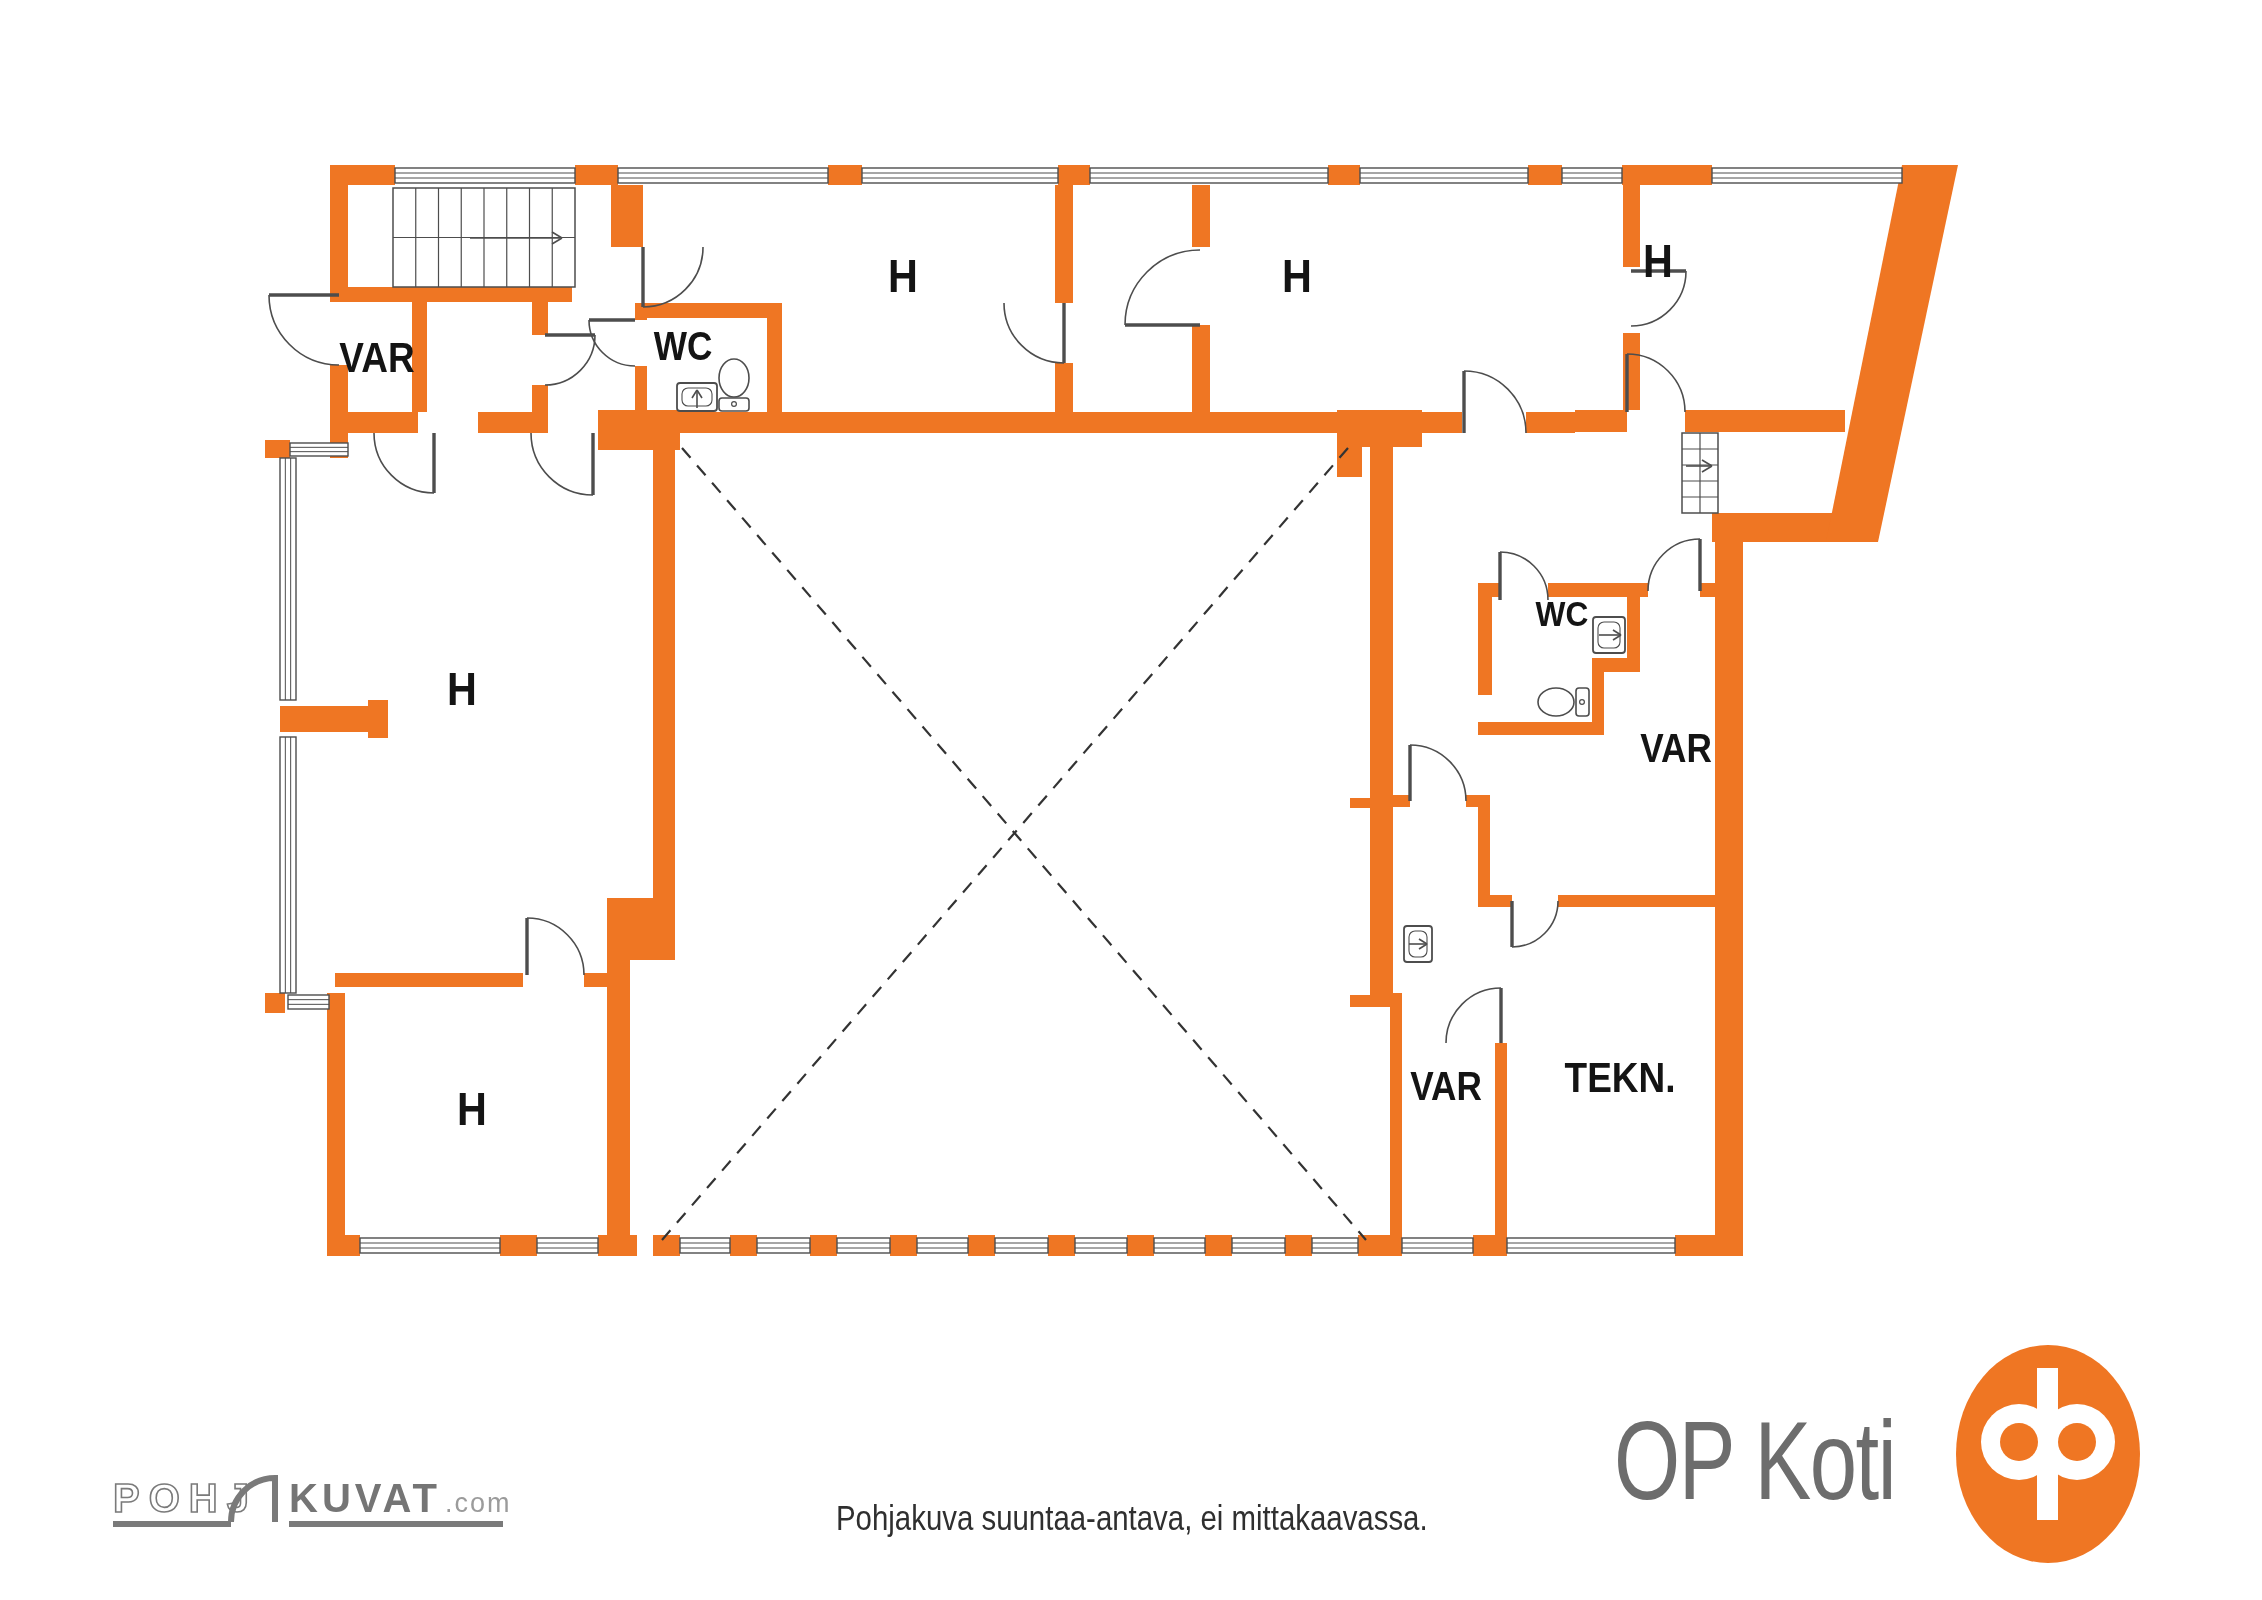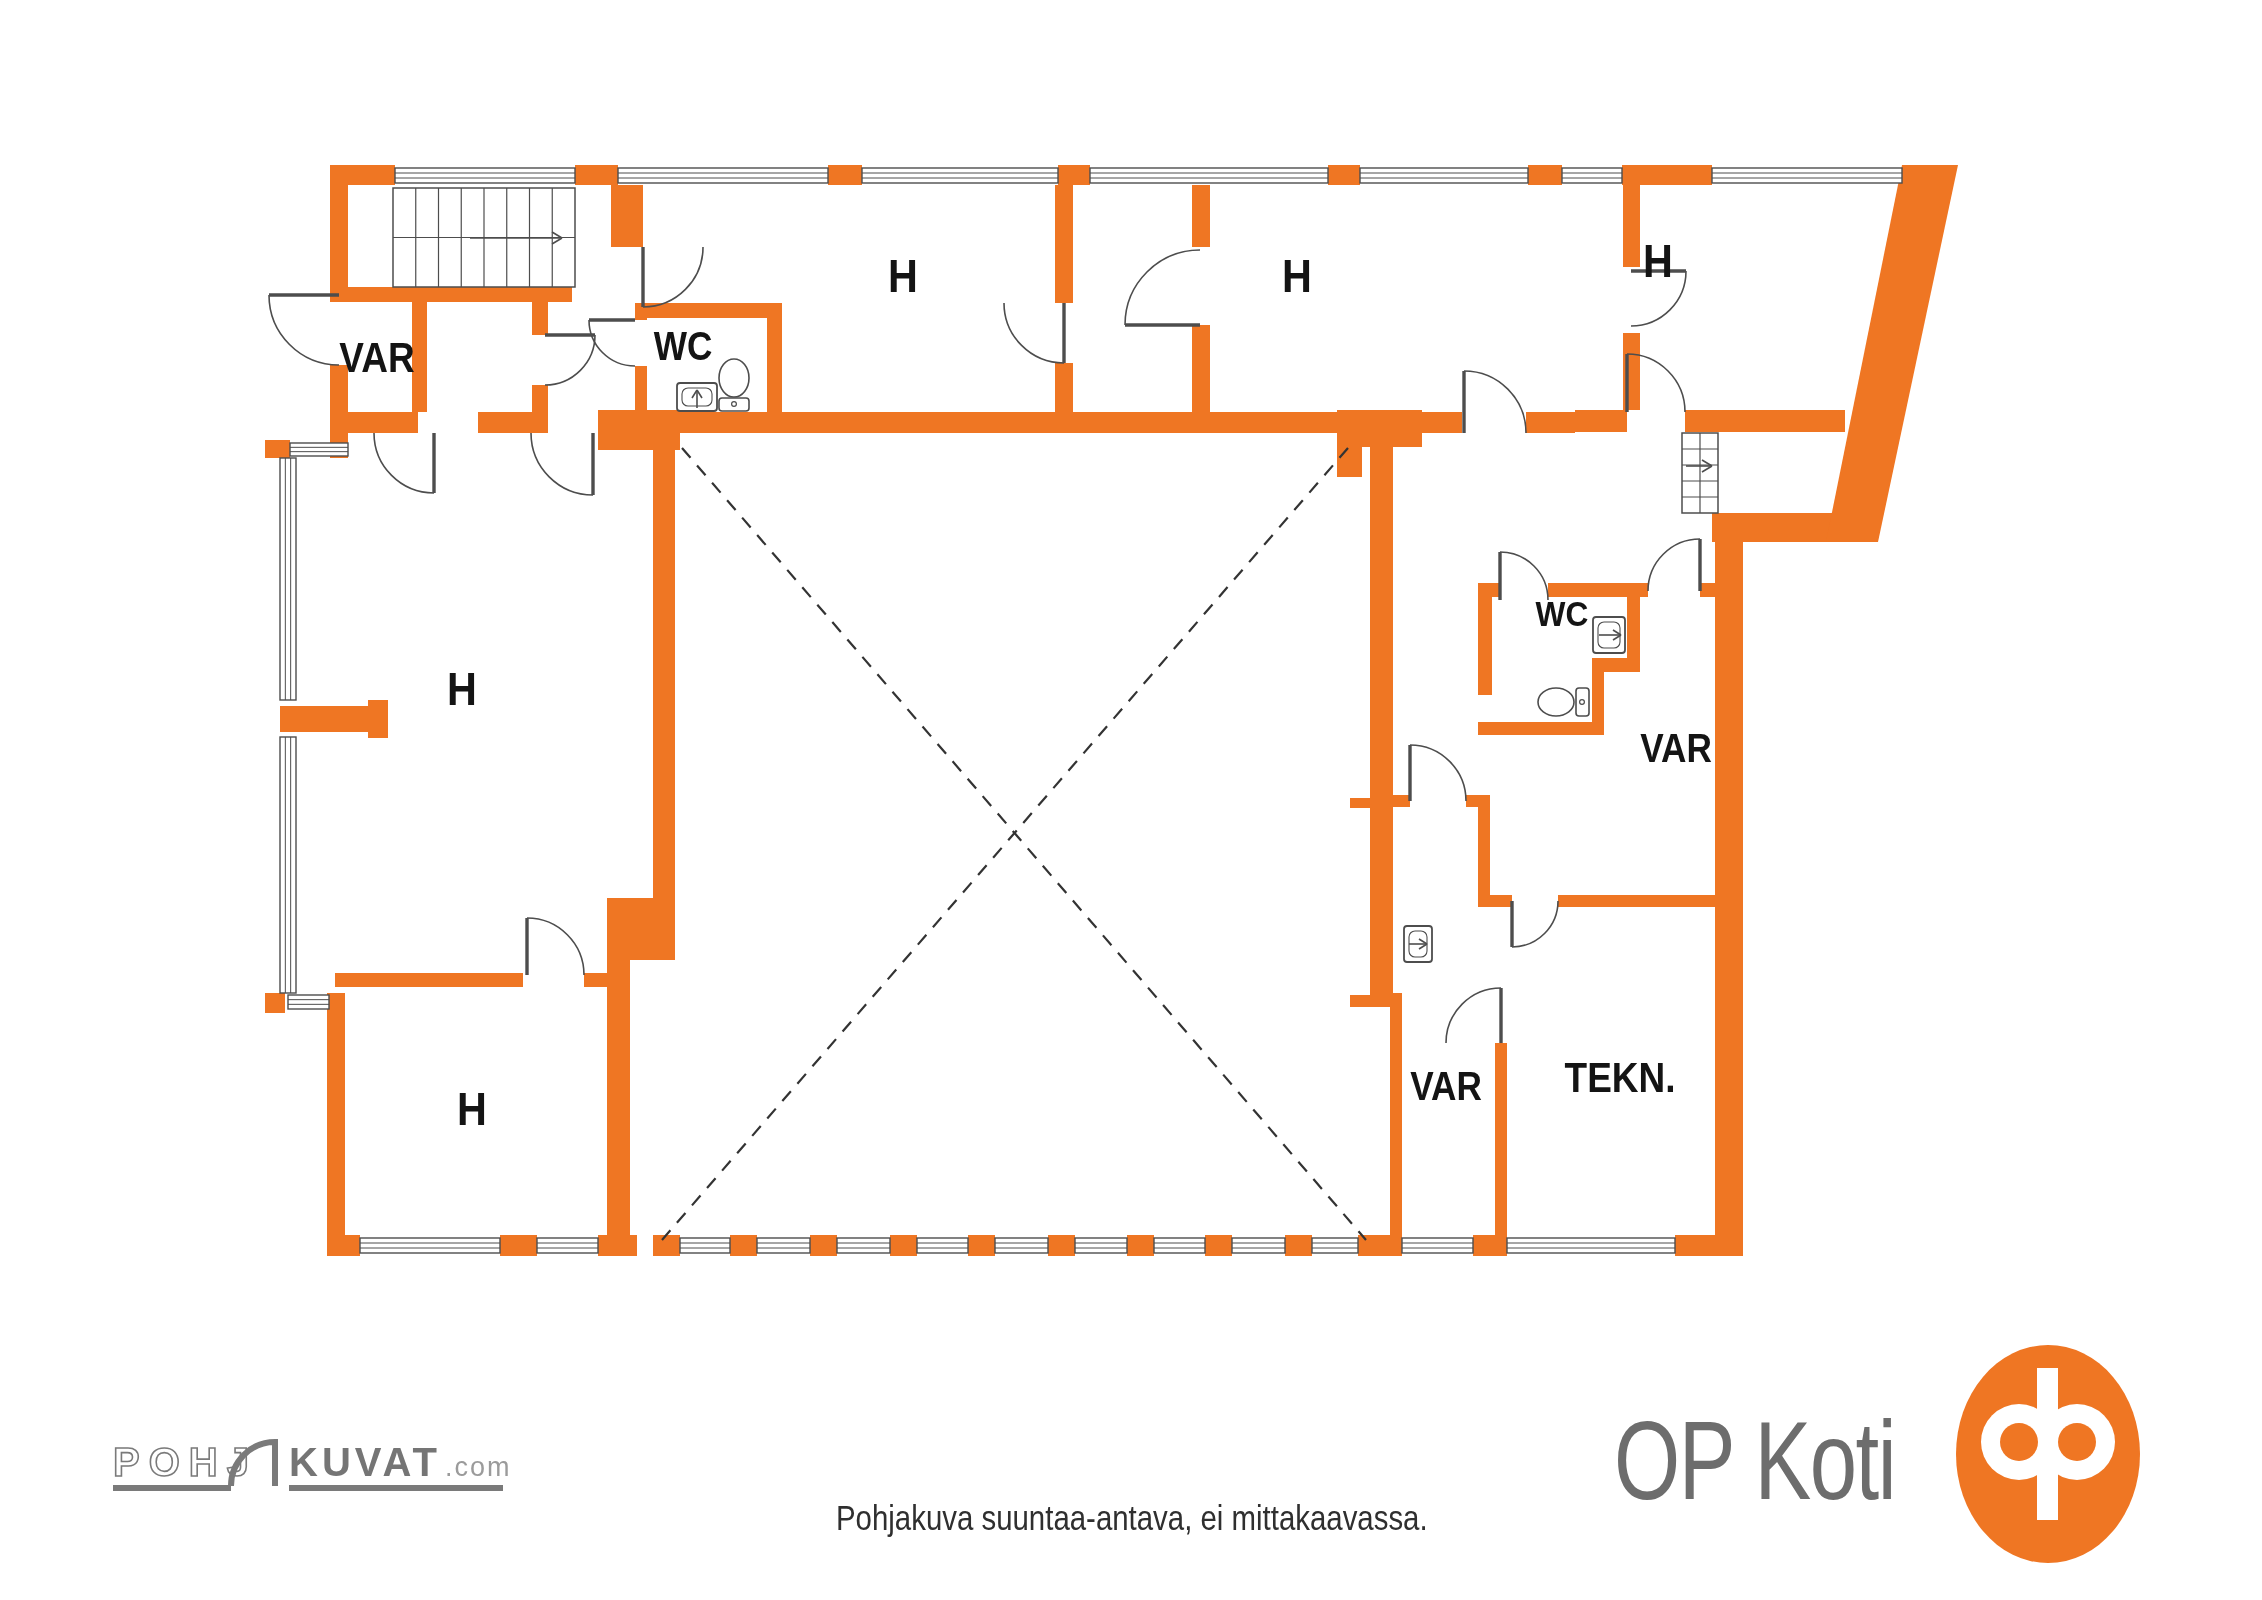--- a/index.html
+++ b/index.html
@@ -6,21 +6,21 @@
   body{width:2262px;height:1600px;position:relative;overflow:hidden;
        font-family:"Liberation Sans", sans-serif;}
   #plan-wrap{position:absolute;inset:0;}
   svg{display:block;}
   .footer-disclaimer{position:absolute;top:1498px;left:836px;white-space:nowrap;
        font-size:35px;color:#2f2f2f;transform:scaleX(0.84);transform-origin:left center;}
   .opkoti{position:absolute;top:1388px;left:1600px;width:560px;height:230px;}
   .opkoti-text{position:absolute;left:14px;top:8px;font-size:112px;color:#6d6d6d;
        white-space:nowrap;transform:scaleX(0.76);transform-origin:left center;letter-spacing:-2px;}
   .opsymbol{position:absolute;left:355px;top:-46px;}
-  .pohjalogo{position:absolute;top:1428px;left:103px;width:430px;height:80px;}
+  .pohjalogo{position:absolute;top:1464px;left:103px;width:430px;height:80px;}
 </style>
 </head>
 <body>
 
 <div id="plan-wrap">
   <svg id="plan-svg" width="2262" height="1600" viewBox="0 0 2262 1600">
       <rect x="330" y="165" width="65" height="20" fill="#EF7623"></rect>
       <rect x="330" y="165" width="18" height="130" fill="#EF7623"></rect>
       <rect x="330" y="365" width="18" height="93" fill="#EF7623"></rect>
       <rect x="265" y="440" width="25" height="18" fill="#EF7623"></rect>

